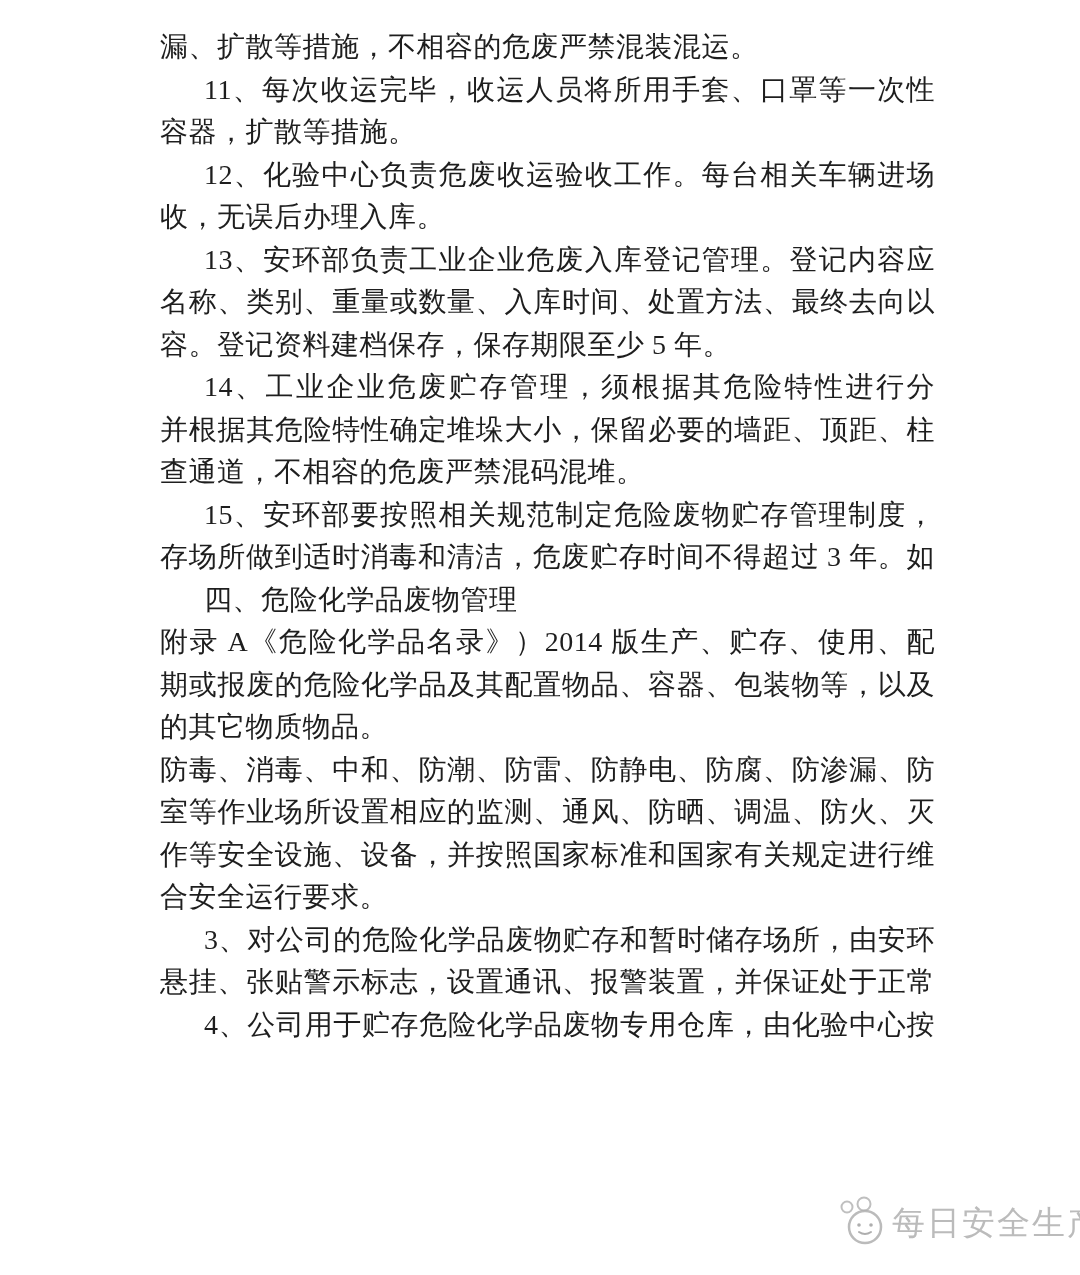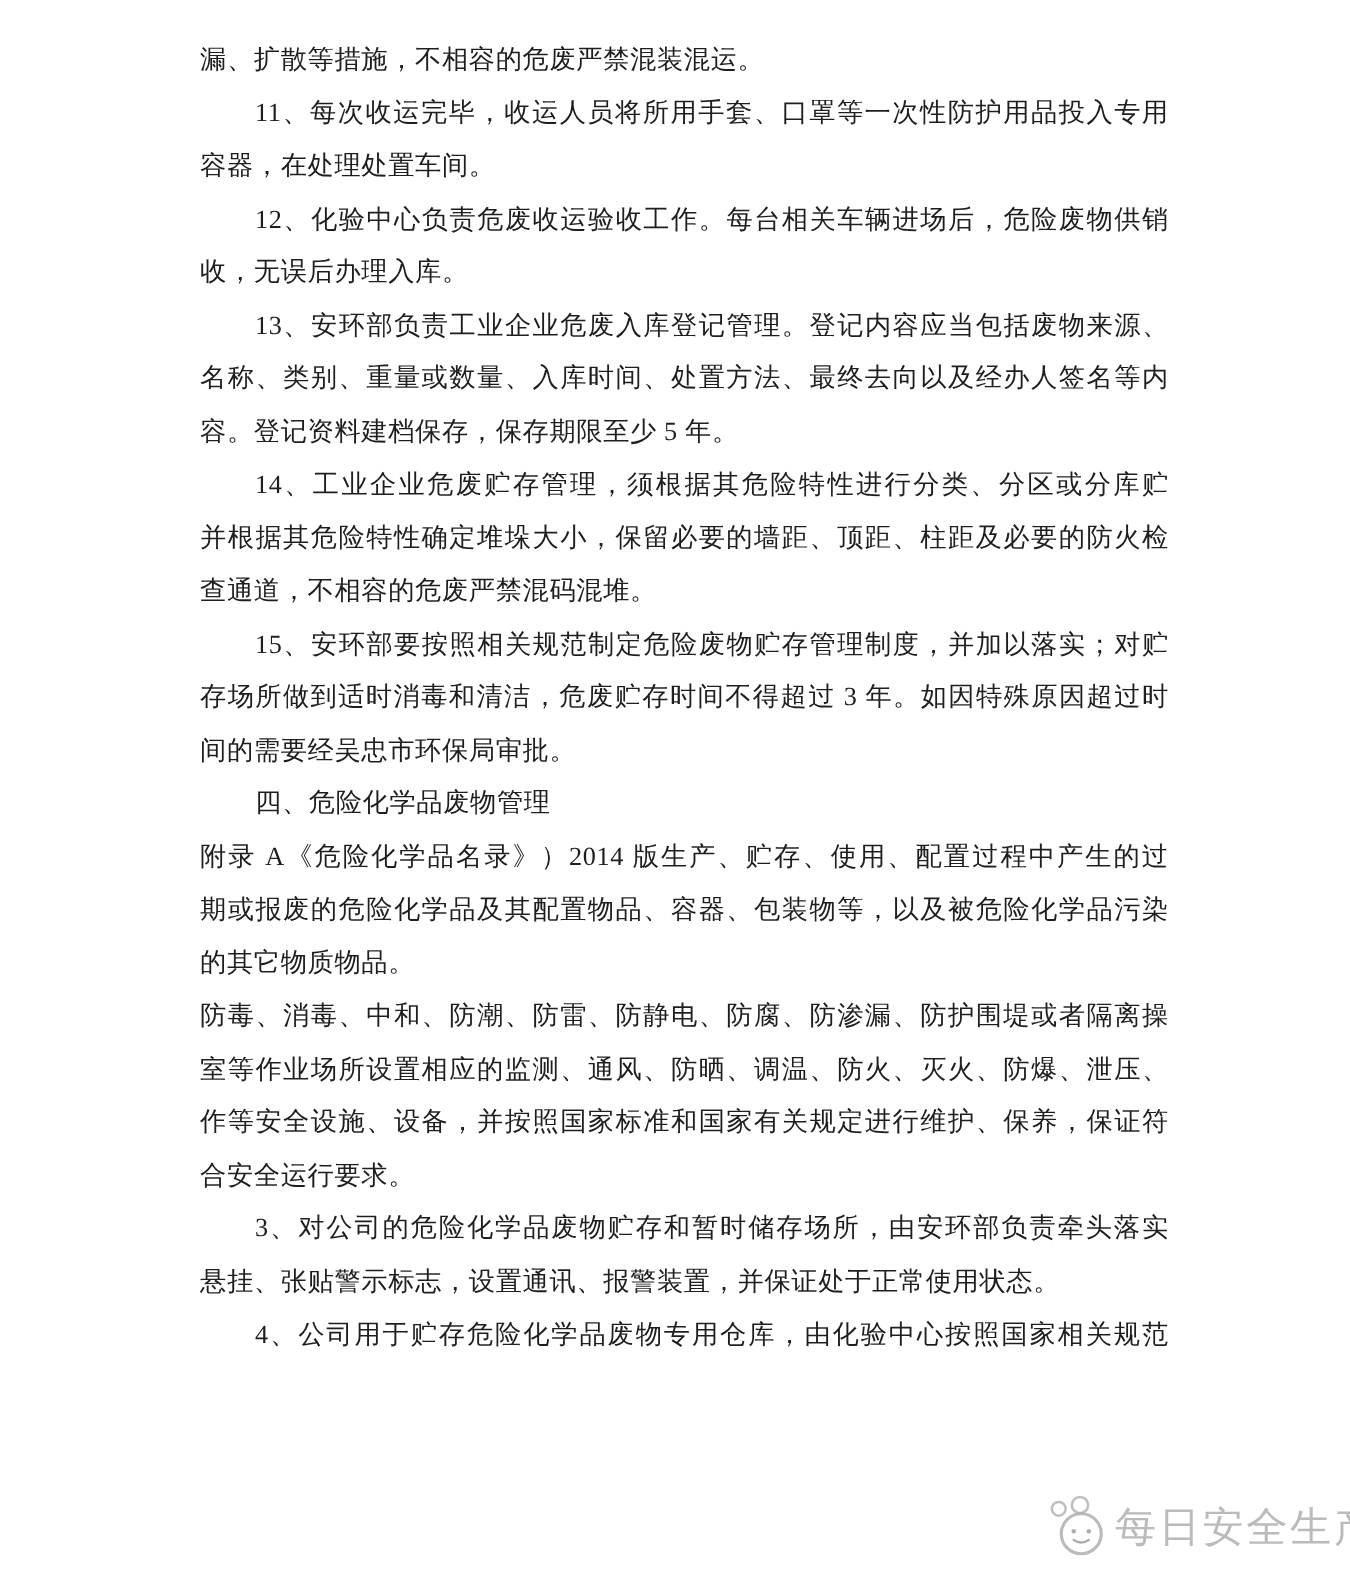--- a/index.html
+++ b/index.html
@@ -11,21 +11,21 @@
     position: relative;
     width: 1080px; height: 1275px;
     background: #ffffff;
     overflow: hidden;
     font-family: "Liberation Serif", "DejaVu Serif", serif;
   }
   .text-block {
     position: absolute;
     left: 160px; top: 26px;
     width: 775px;
-    font-size: 21px;
+    font-size: 28px;
     color: #1e1e1e;
     z-index: 1;
   }
   .line {
     height: 42.5px;
     line-height: 42.5px;
     overflow: hidden;
     text-align: justify;
     text-align-last: left;
     letter-spacing: 0.5px;
@@ -59,32 +59,31 @@
   }
 </style>
 </head>
 <body>
 
 <div class="page">
 
   <div class="text-block">
       <div class="line">漏、扩散等措施，不相容的危废严禁混装混运。</div>
       <div class="line indent fill">11、每次收运完毕，收运人员将所用手套、口罩等一次性防护用品投入专用</div>
-      <div class="line">容器，在处理处置车间。</div>
+      <div class="line">容器，扩散等措施。</div>
       <div class="line indent fill">12、化验中心负责危废收运验收工作。每台相关车辆进场后，危险废物供销</div>
       <div class="line">收，无误后办理入库。</div>
       <div class="line indent fill">13、安环部负责工业企业危废入库登记管理。登记内容应当包括废物来源、</div>
       <div class="line fill">名称、类别、重量或数量、入库时间、处置方法、最终去向以及经办人签名等内</div>
       <div class="line">容。登记资料建档保存，保存期限至少 5 年。</div>
       <div class="line indent fill">14、工业企业危废贮存管理，须根据其危险特性进行分类、分区或分库贮存，</div>
       <div class="line fill">并根据其危险特性确定堆垛大小，保留必要的墙距、顶距、柱距及必要的防火检</div>
       <div class="line">查通道，不相容的危废严禁混码混堆。</div>
       <div class="line indent fill">15、安环部要按照相关规范制定危险废物贮存管理制度，并加以落实；对贮</div>
       <div class="line fill">存场所做到适时消毒和清洁，危废贮存时间不得超过 3 年。如因特殊原因超过时</div>
-      <div class="line">间的需要经吴忠市环保局审批。</div>
       <div class="line indent">四、危险化学品废物管理</div>
       <div class="line fill">附录 A《危险化学品名录》）2014 版生产、贮存、使用、配置过程中产生的过</div>
       <div class="line fill">期或报废的危险化学品及其配置物品、容器、包装物等，以及被危险化学品污染</div>
       <div class="line">的其它物质物品。</div>
       <div class="line fill">防毒、消毒、中和、防潮、防雷、防静电、防腐、防渗漏、防护围堤或者隔离操</div>
       <div class="line fill">室等作业场所设置相应的监测、通风、防晒、调温、防火、灭火、防爆、泄压、</div>
       <div class="line fill">作等安全设施、设备，并按照国家标准和国家有关规定进行维护、保养，保证符</div>
       <div class="line">合安全运行要求。</div>
       <div class="line indent fill">3、对公司的危险化学品废物贮存和暂时储存场所，由安环部负责牵头落实</div>
       <div class="line">悬挂、张贴警示标志，设置通讯、报警装置，并保证处于正常使用状态。</div>

